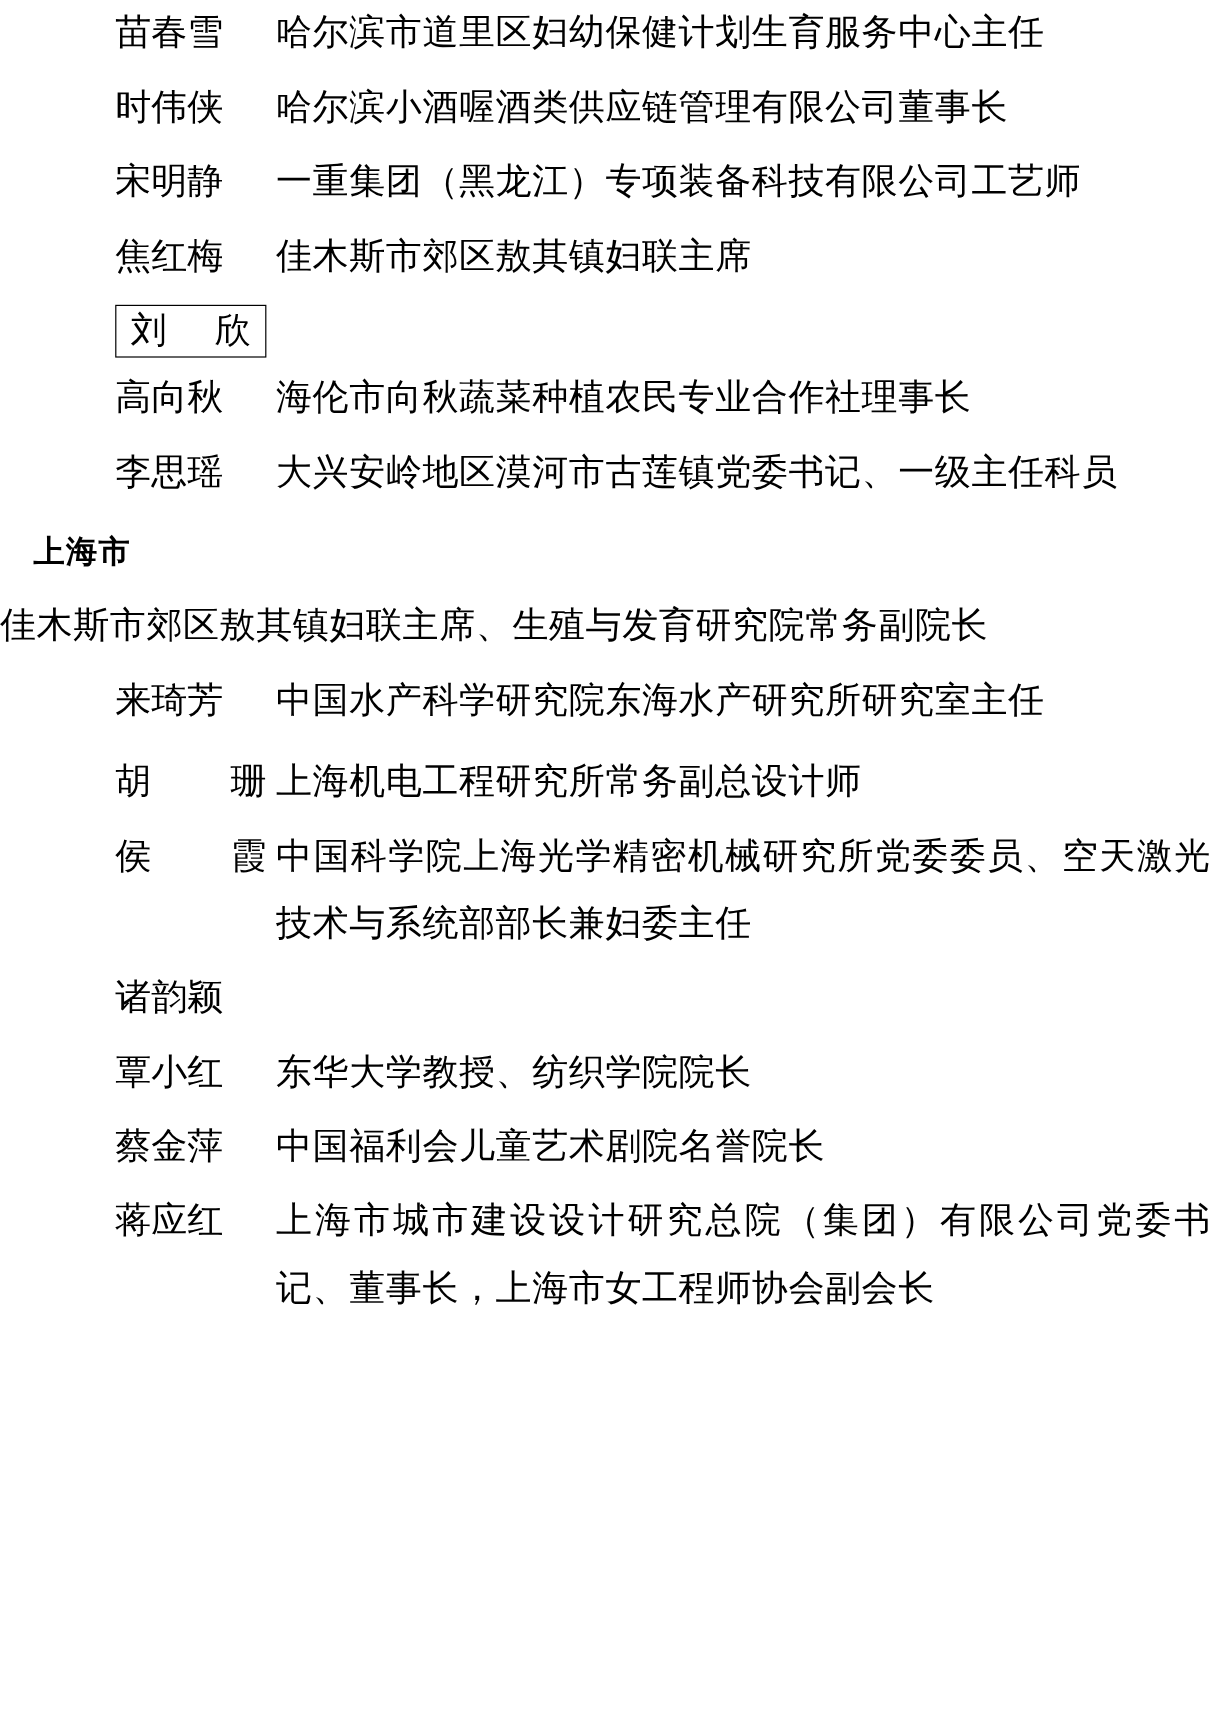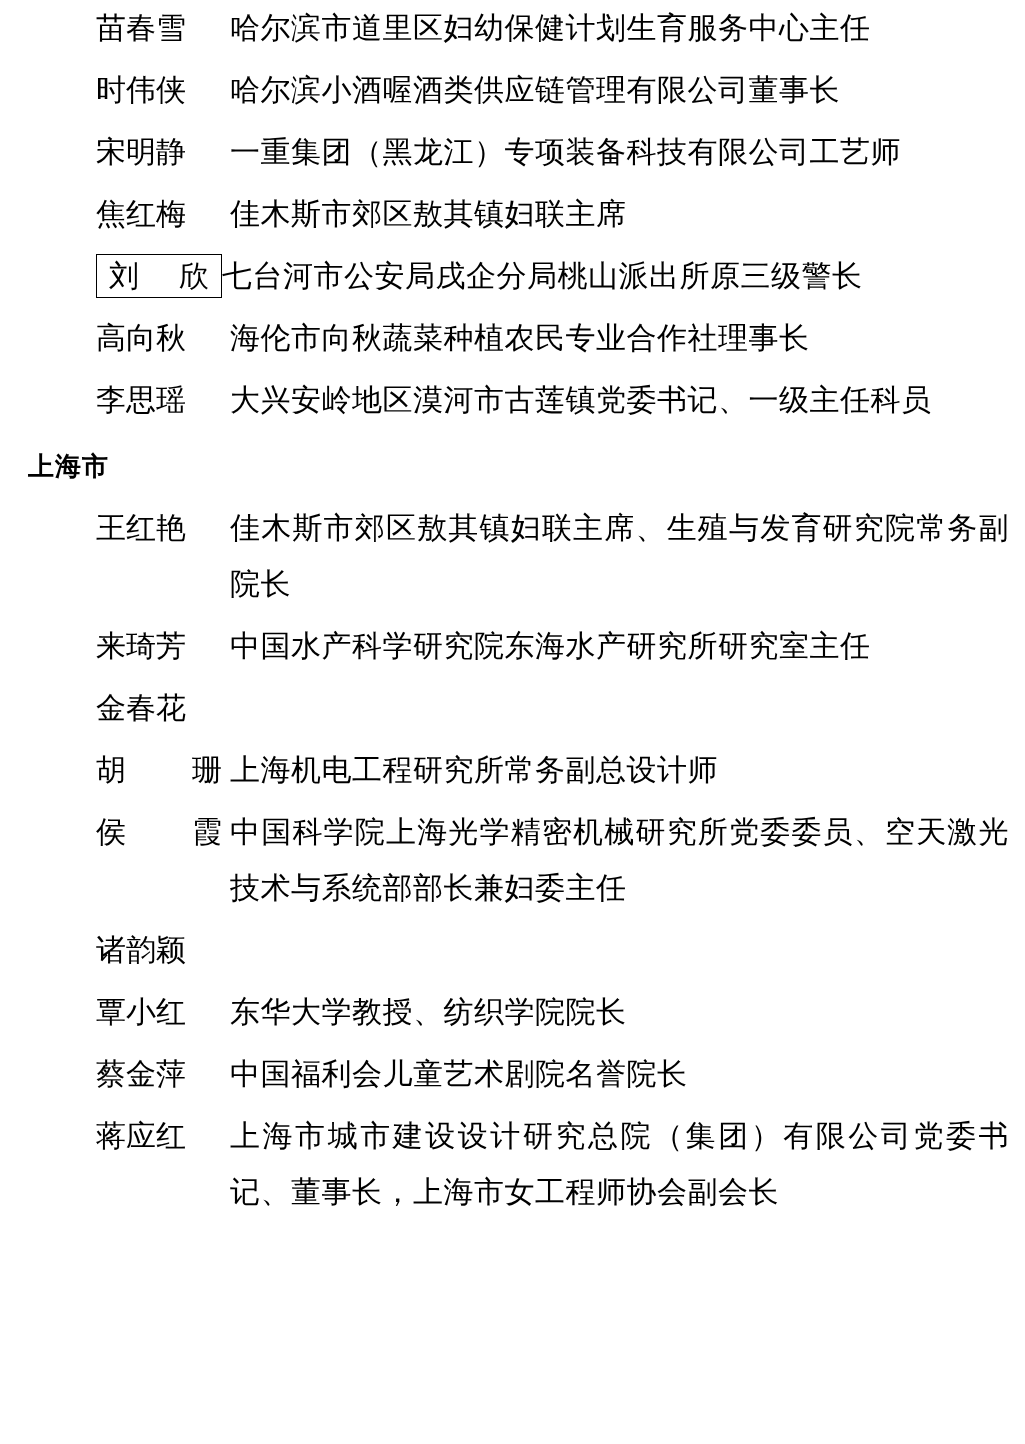--- a/index.html
+++ b/index.html
@@ -93,41 +93,38 @@
       </div>
       <div class="entry">
         <div class="name">焦红梅</div>
         <div class="desc">佳木斯市郊区敖其镇妇联主席</div>
       </div>
       <div class="entry">
         <div class="name boxed">
           <span>刘</span>
           <span>欣</span>
         </div>
-        <div class="desc">七台河市公安局戌企分局桃山派出所原三级警长</div>
       </div>
       <div class="entry">
         <div class="name">高向秋</div>
         <div class="desc">海伦市向秋蔬菜种植农民专业合作社理事长</div>
       </div>
       <div class="entry">
         <div class="name">李思瑶</div>
         <div class="desc">大兴安岭地区漠河市古莲镇党委书记、一级主任科员</div>
       </div>
       <div class="section-heading">上海市</div>
       <div class="entry">
-        <div class="name">王红艳</div>
         <div class="desc">佳木斯市郊区敖其镇妇联主席、生殖与发育研究院常务副院长</div>
       </div>
       <div class="entry">
         <div class="name">来琦芳</div>
         <div class="desc">中国水产科学研究院东海水产研究所研究室主任</div>
       </div>
       <div class="entry">
-        <div class="name">金春花</div>
       </div>
       <div class="entry">
         <div class="name two-char">
           <span>胡</span>
           <span>珊</span>
         </div>
         <div class="desc">上海机电工程研究所常务副总设计师</div>
       </div>
       <div class="entry">
         <div class="name two-char">

